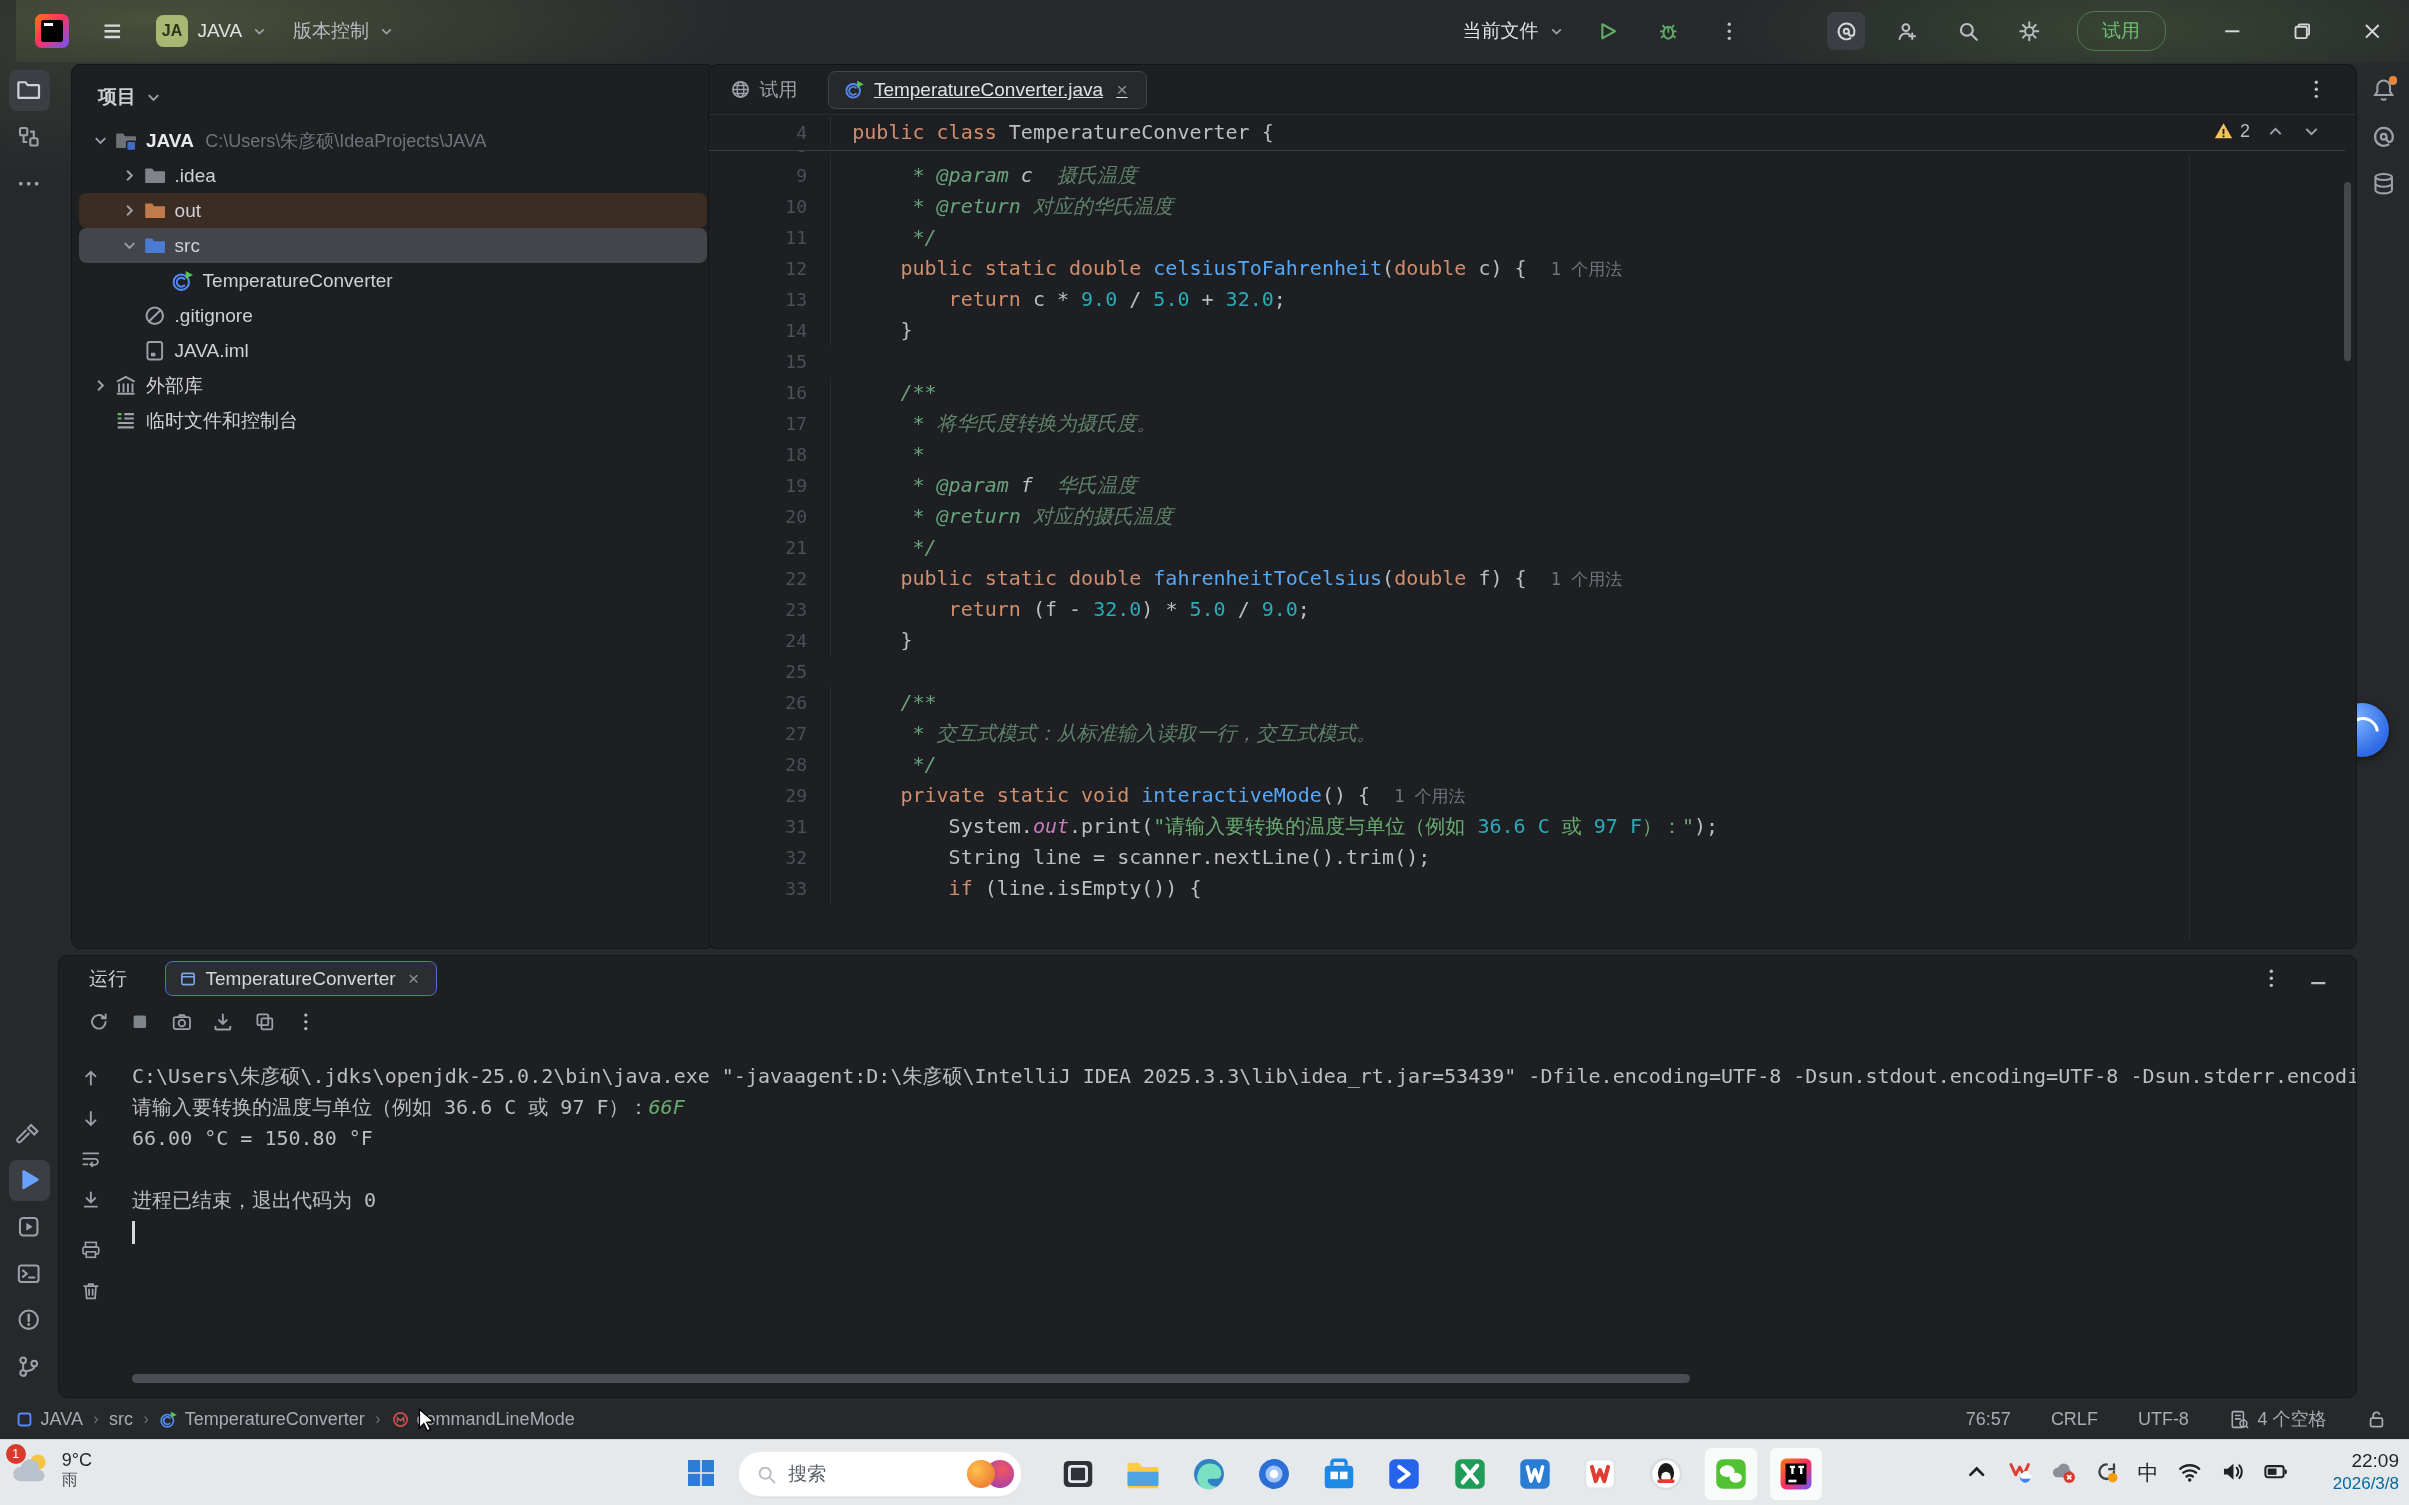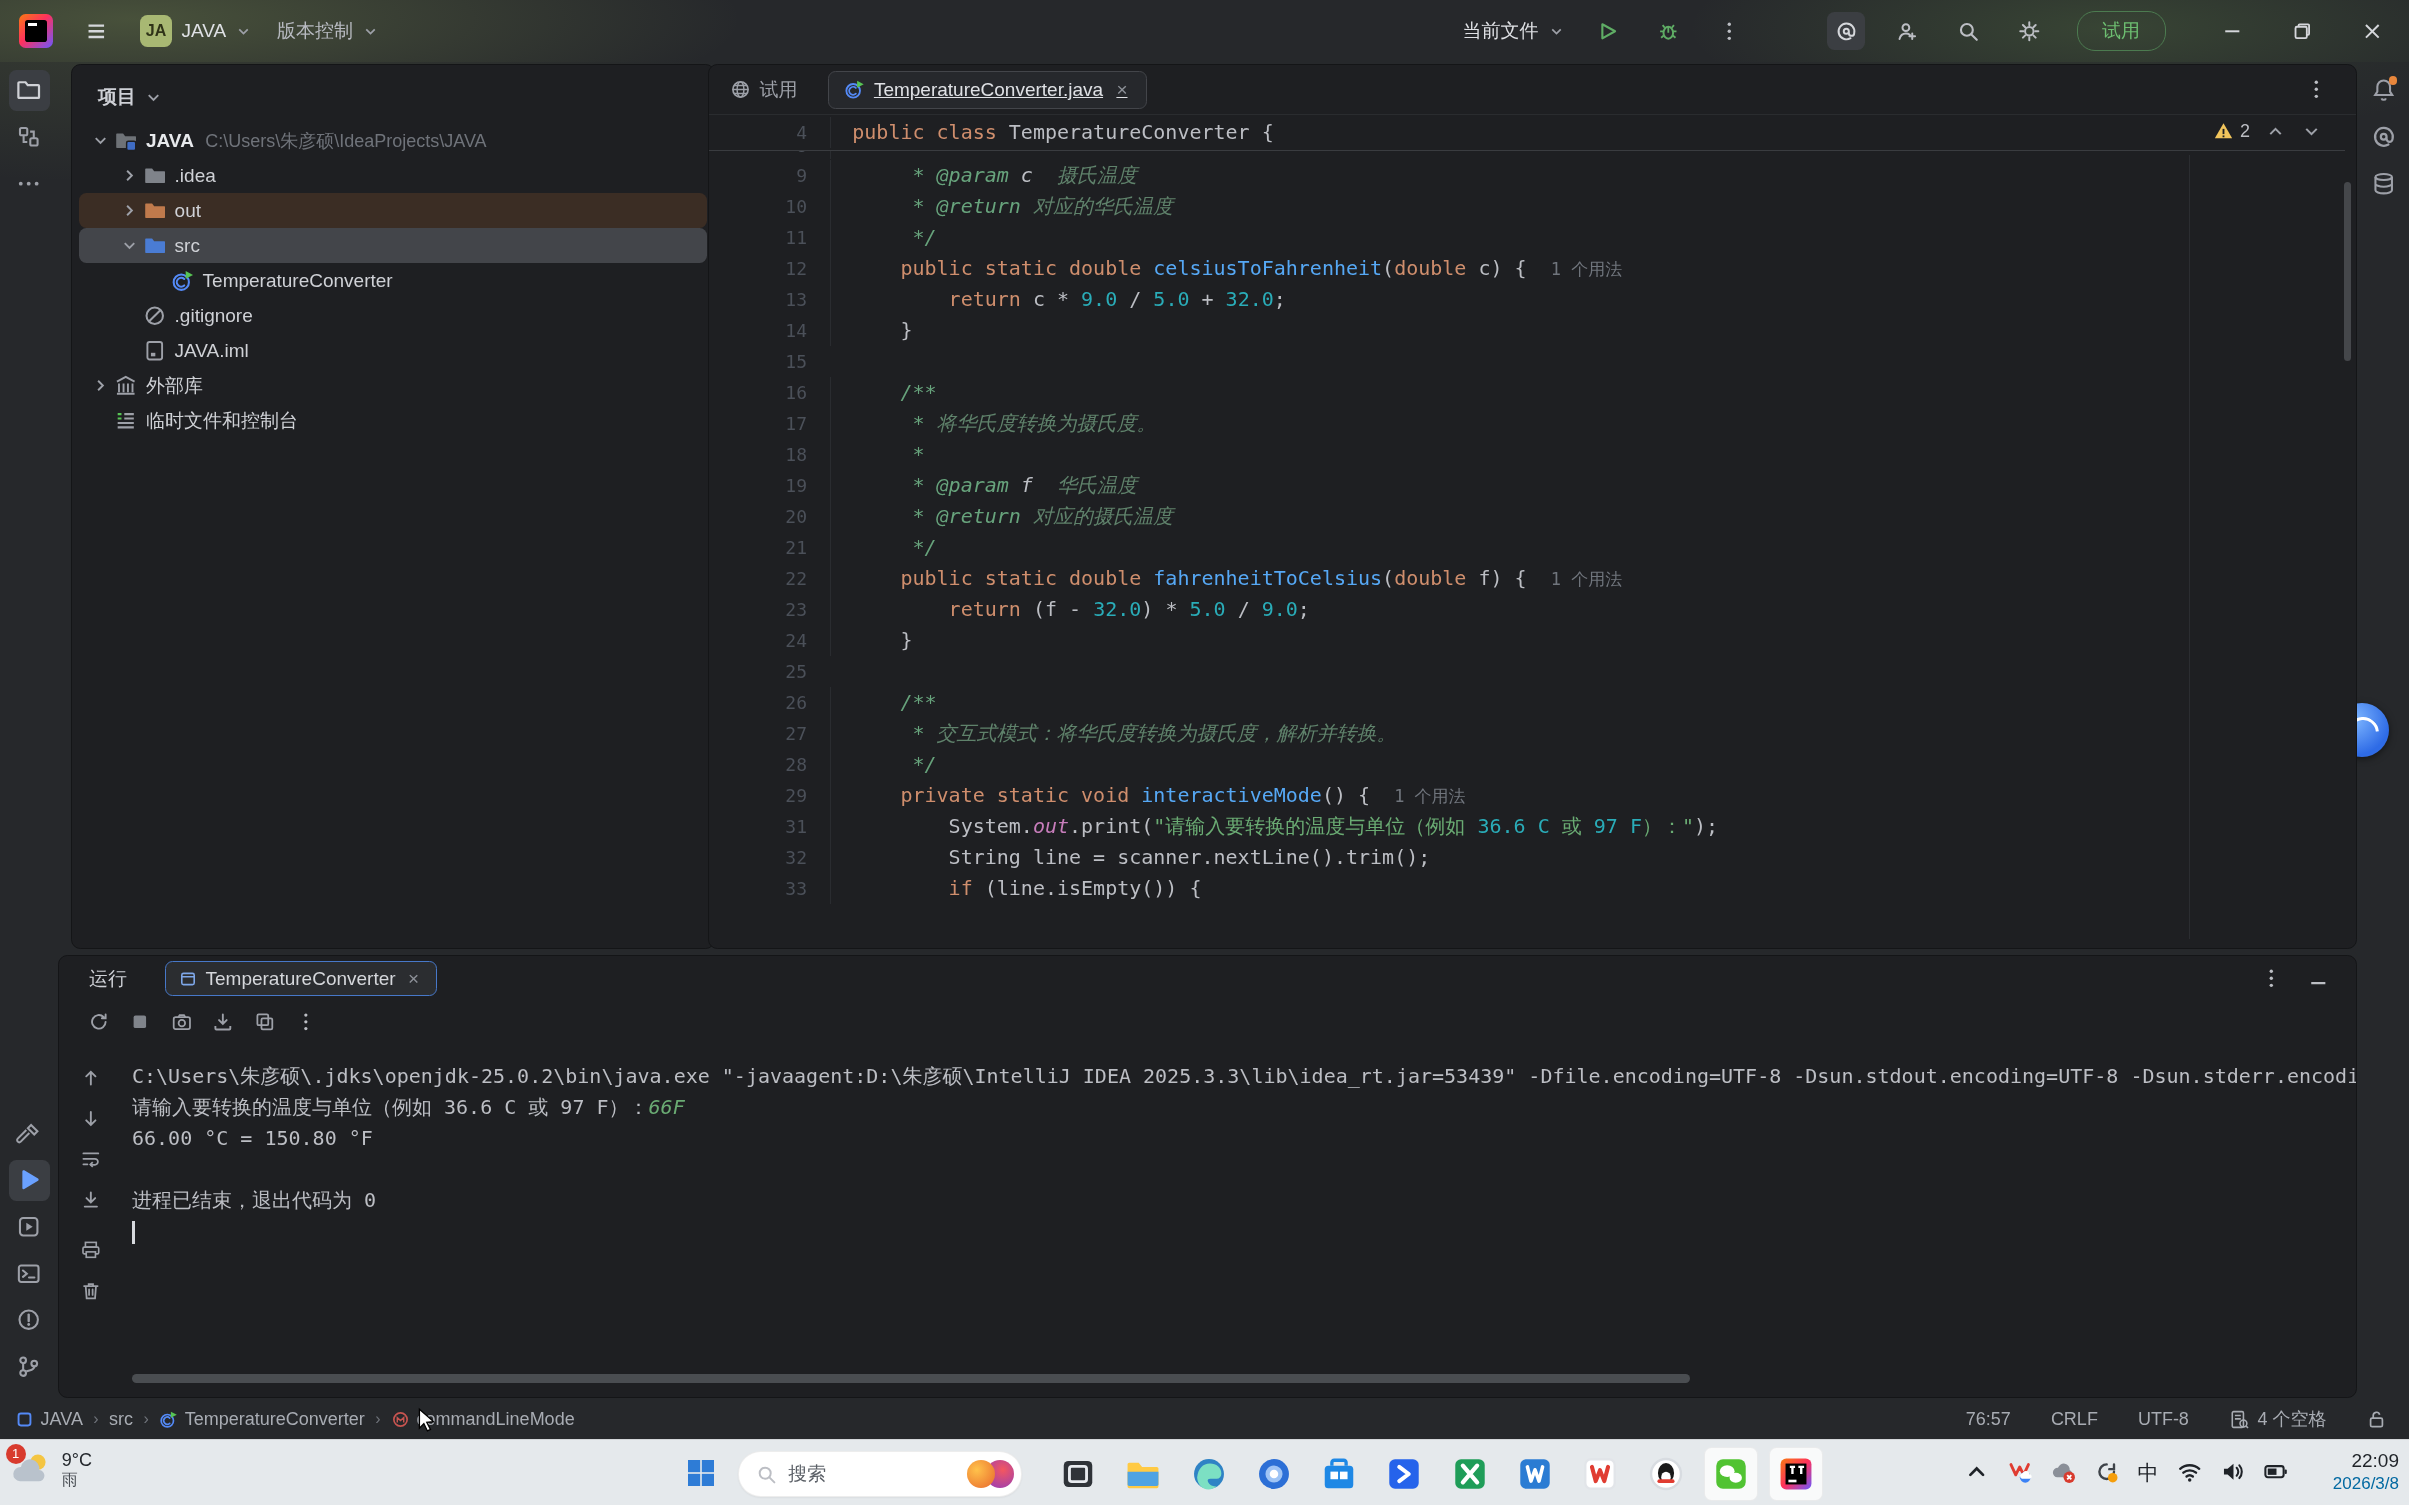--- a/index.html
+++ b/index.html
@@ -6,21 +6,21 @@
   #app{position:relative;width:2410px;height:1506px;overflow:hidden;
        background:
         radial-gradient(847px 207px at 141px 38px, rgba(150,175,95,.14), transparent 70%),
         radial-gradient(565px 151px at 2109px 38px, rgba(120,170,85,.10), transparent 70%),
         #26282B;
        font-family:"Liberation Sans",sans-serif;color:#BCBEC4;}
   .ic{display:inline-flex;width:22.6px;height:22.6px;flex:0 0 auto;}
   .ic svg{width:100%;height:100%;display:block;}
 
   
-  .titlebar{position:absolute;left:0;top:0;right:0;height:62px;display:flex;align-items:center;
+  .titlebar{position:absolute;left:16px;top:0;right:0;height:62px;display:flex;align-items:center;
     background:
       radial-gradient(847px 160px at 132px 19px, rgba(150,175,95,.30), transparent 72%),
       radial-gradient(584px 141px at 2109px 28px, rgba(120,170,85,.22), transparent 72%),
       #26282B;}
   .tb-left{display:flex;align-items:center;gap:24.5px;padding-left:19px;}
   .logo{width:34px;height:34px;border-radius:6.6px;background:linear-gradient(135deg,#F97A12,#FE315D 45%,#6B57FF);position:relative;}
   .logo i{position:absolute;inset:5.6px;background:#000;border-radius:2.8px;display:block;}
   .logo em{position:absolute;left:9.4px;top:9.4px;width:8.5px;height:2.8px;background:#fff;}
   .chip{display:flex;align-items:center;gap:9.4px;}
   .avatar{width:32px;height:32px;border-radius:7.5px;background:#A8B873;color:#2F3318;font-weight:bold;font-size:16px;display:flex;align-items:center;justify-content:center;}
@@ -652,21 +652,21 @@
         <div class="crow">
           <span class="lnum">25</span>
           <pre class="ctext"></pre>
         </div>
         <div class="crow">
           <span class="lnum">26</span>
           <pre class="ctext"><span class="tk-dt">    /**</span></pre>
         </div>
         <div class="crow">
           <span class="lnum">27</span>
-          <pre class="ctext"><span class="tk-dt">     * </span><span class="tk-d">交互式模式：将华氏度转换为摄氏度，解析并转换。</span></pre>
+          <pre class="ctext"><span class="tk-dt">     * </span><span class="tk-d">交互式模式：从标准输入读取一行，交互式模式。</span></pre>
         </div>
         <div class="crow">
           <span class="lnum">28</span>
           <pre class="ctext"><span class="tk-dt">     */</span></pre>
         </div>
         <div class="crow">
           <span class="lnum">29</span>
           <pre class="ctext"><span class="tk-k">    private static void </span><span class="tk-fn">interactiveMode</span><span class="tk-p">() {  </span><span class="tk-h">1 个用法</span></pre>
         </div>
         <div class="crow">

